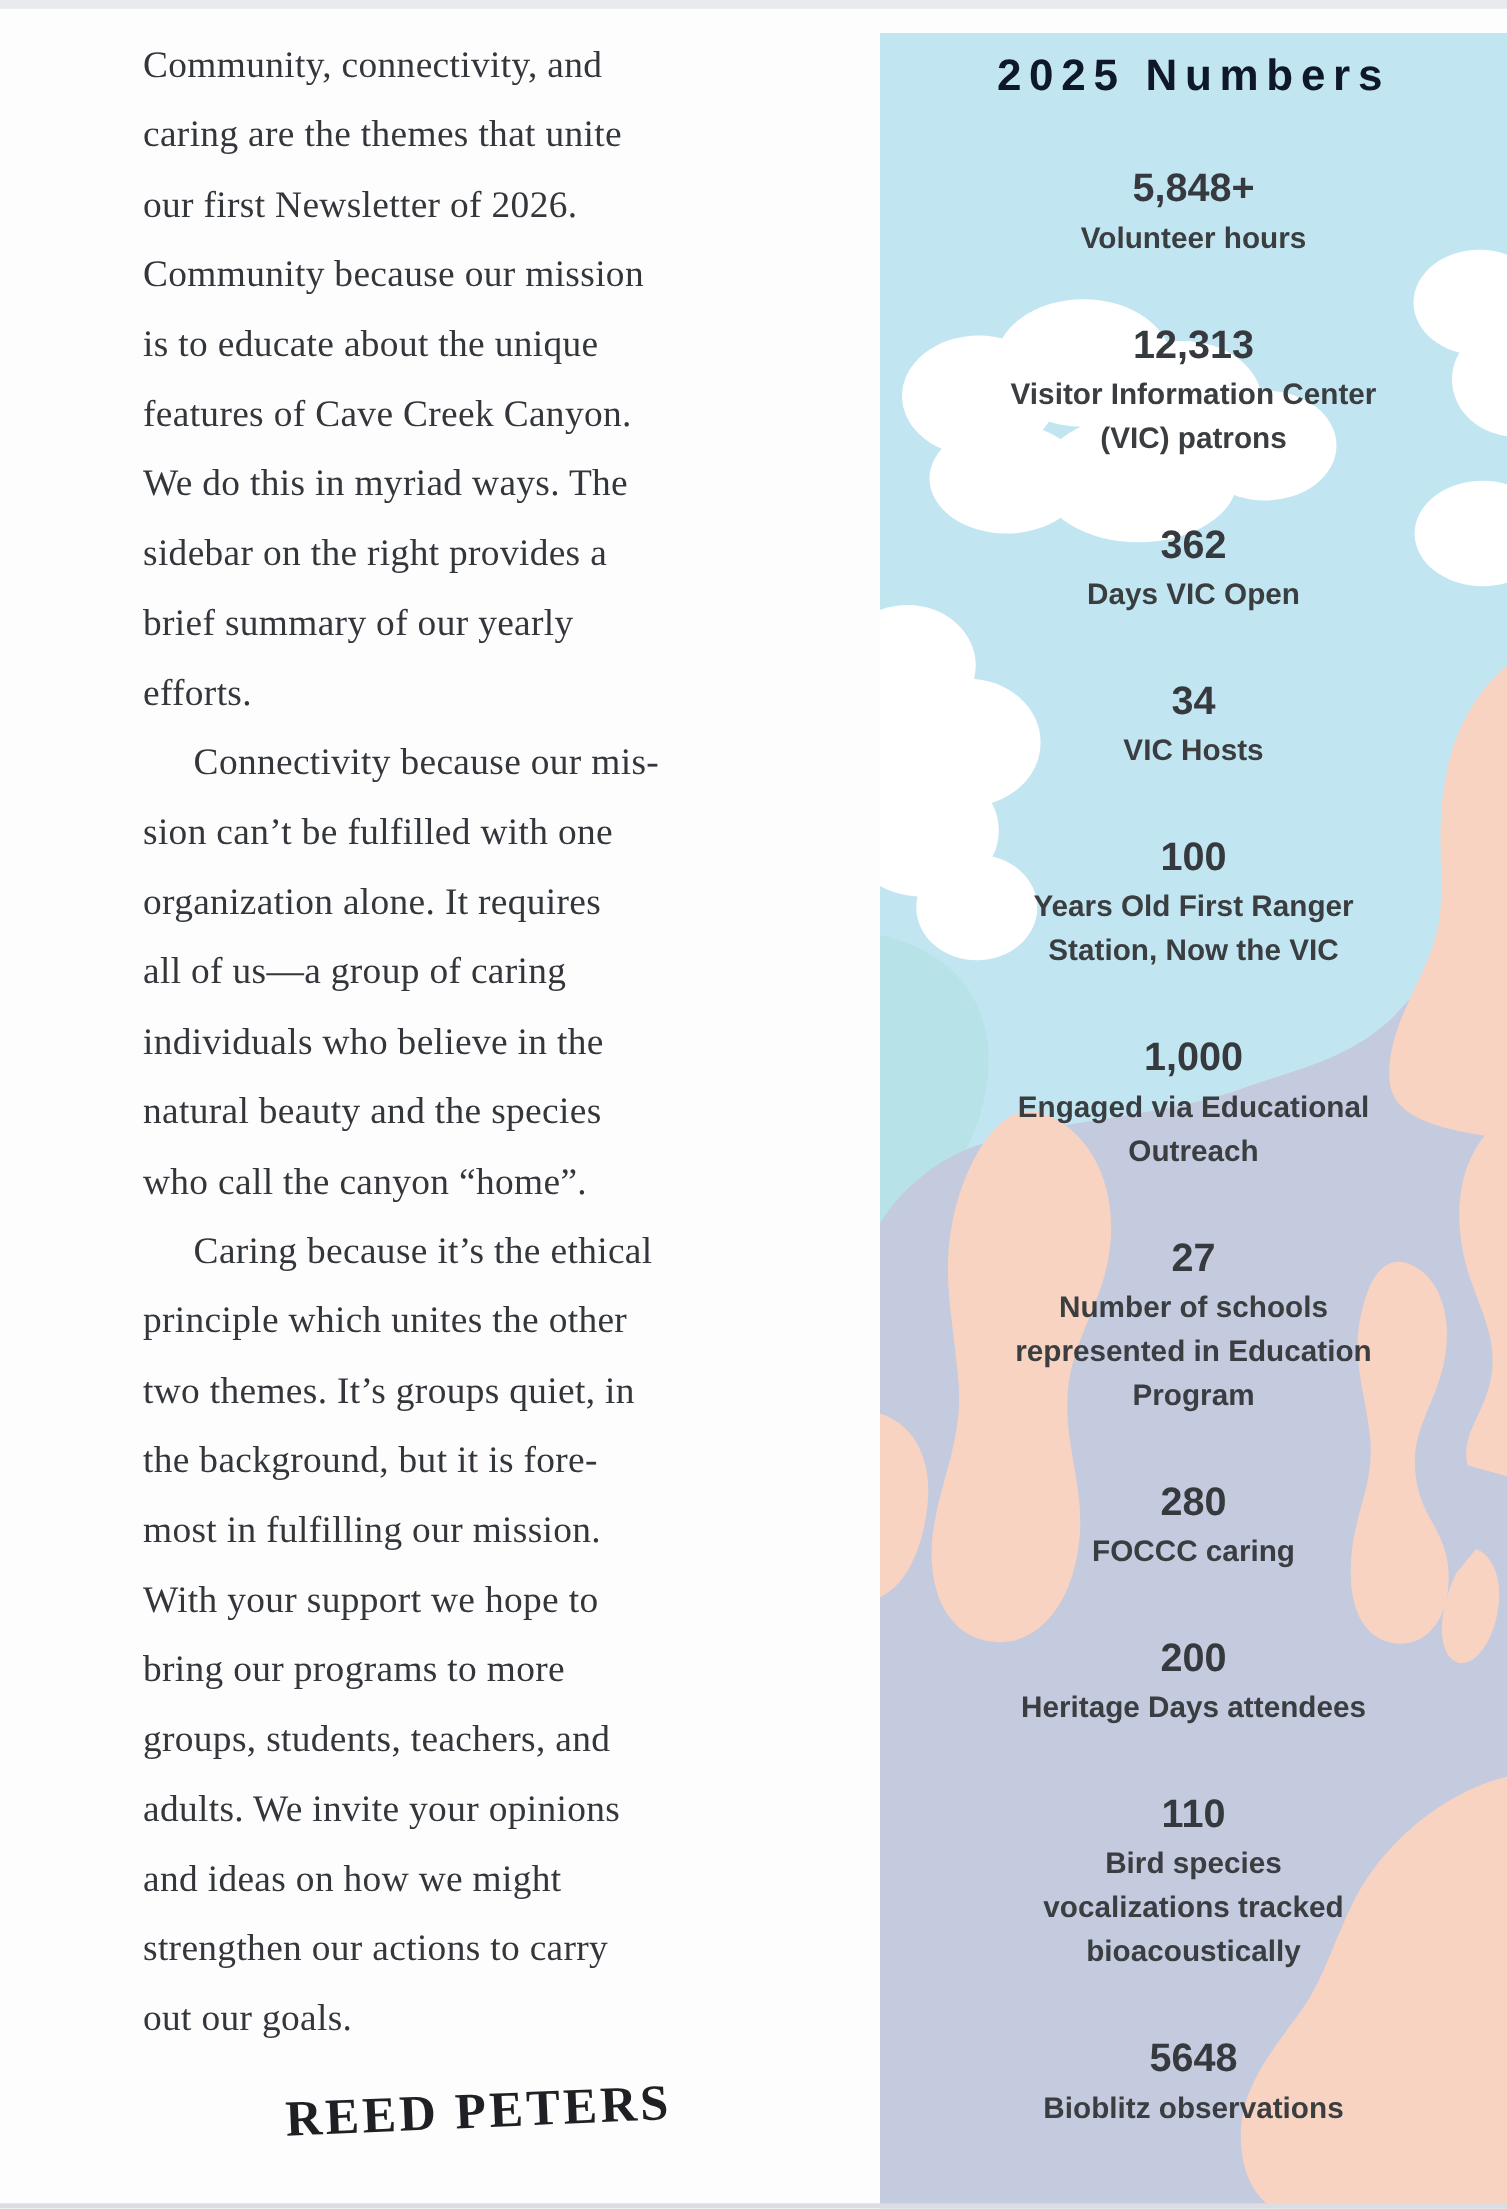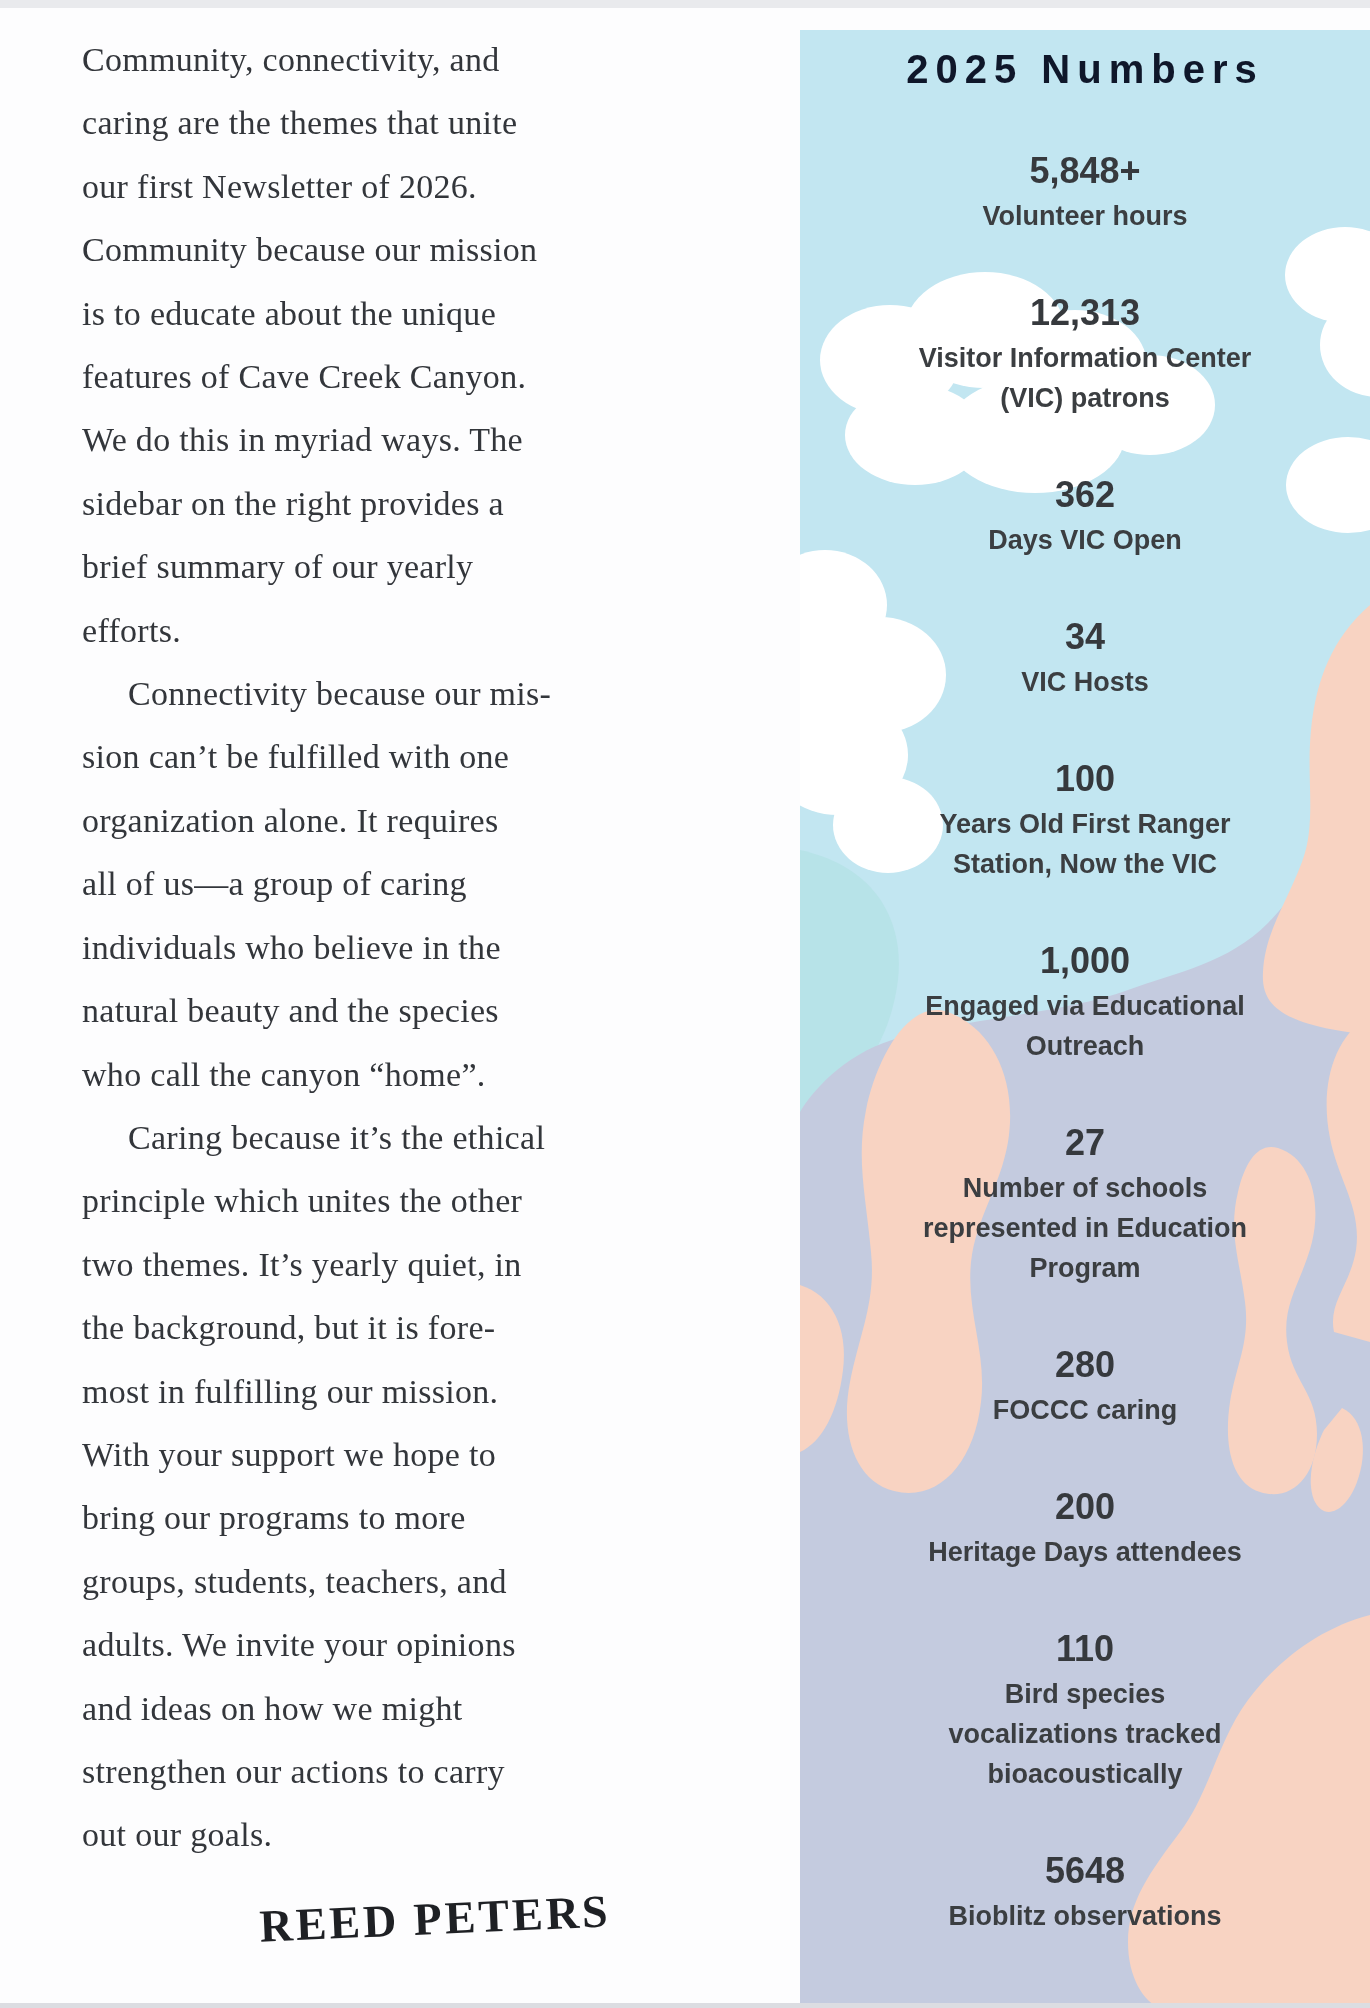--- a/index.html
+++ b/index.html
@@ -21,20 +21,21 @@
     top:28px;
     width:580px;
   }
   .text-line{
     font-family:cursive;
     font-size:34px;
     line-height:63.4px;
     color:#33363b;
     letter-spacing:.3px;
     white-space:nowrap;
+    margin-left:48px;
   }
   .text-line.indent{ text-indent:46px; }
 
   .signature{
     position:absolute;
     left:235px;
     top:1892px;
     width:400px;
     text-align:center;
     font-family:cursive;
@@ -111,21 +112,21 @@
         <div class="text-line">efforts.</div>
         <div class="text-line indent">Connectivity because our mis-</div>
         <div class="text-line">sion can’t be fulfilled with one</div>
         <div class="text-line">organization alone. It requires</div>
         <div class="text-line">all of us—a group of caring</div>
         <div class="text-line">individuals who believe in the</div>
         <div class="text-line">natural beauty and the species</div>
         <div class="text-line">who call the canyon “home”.</div>
         <div class="text-line indent">Caring because it’s the ethical</div>
         <div class="text-line">principle which unites the other</div>
-        <div class="text-line">two themes. It’s yearly quiet, in</div>
+        <div class="text-line">two themes. It’s groups quiet, in</div>
         <div class="text-line">the background, but it is fore-</div>
         <div class="text-line">most in fulfilling our mission.</div>
         <div class="text-line">With your support we hope to</div>
         <div class="text-line">bring our programs to more</div>
         <div class="text-line">groups, students, teachers, and</div>
         <div class="text-line">adults. We invite your opinions</div>
         <div class="text-line">and ideas on how we might</div>
         <div class="text-line">strengthen our actions to carry</div>
         <div class="text-line">out our goals.</div>
       </div>

